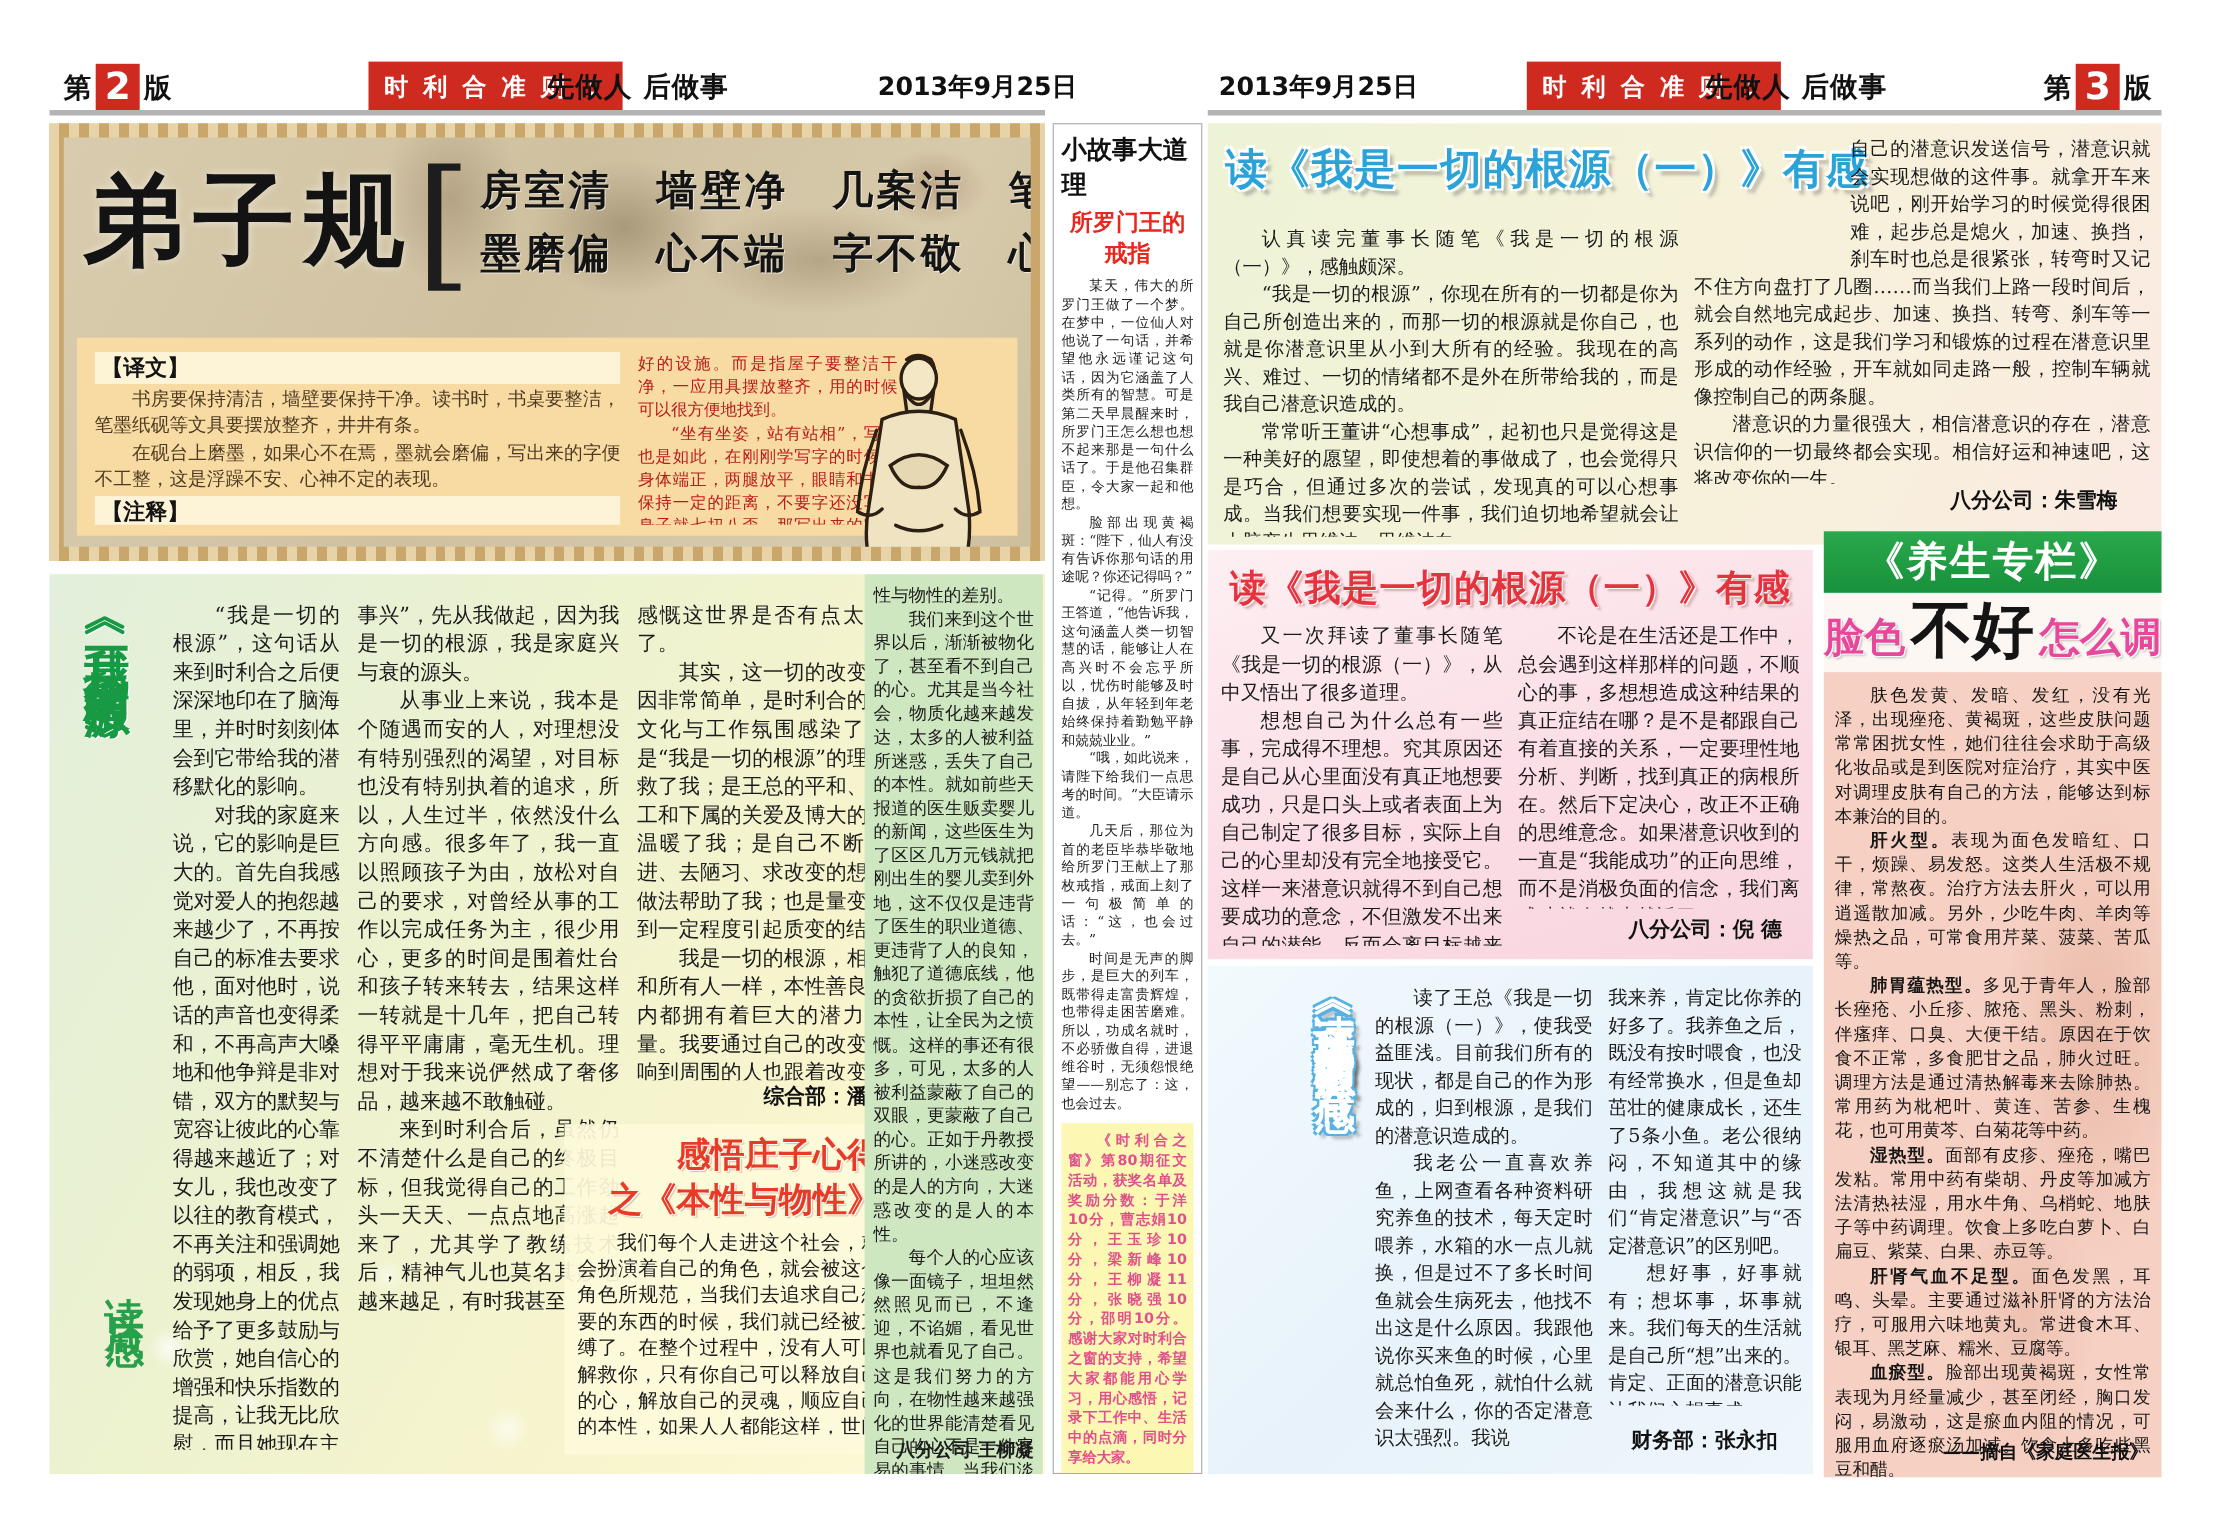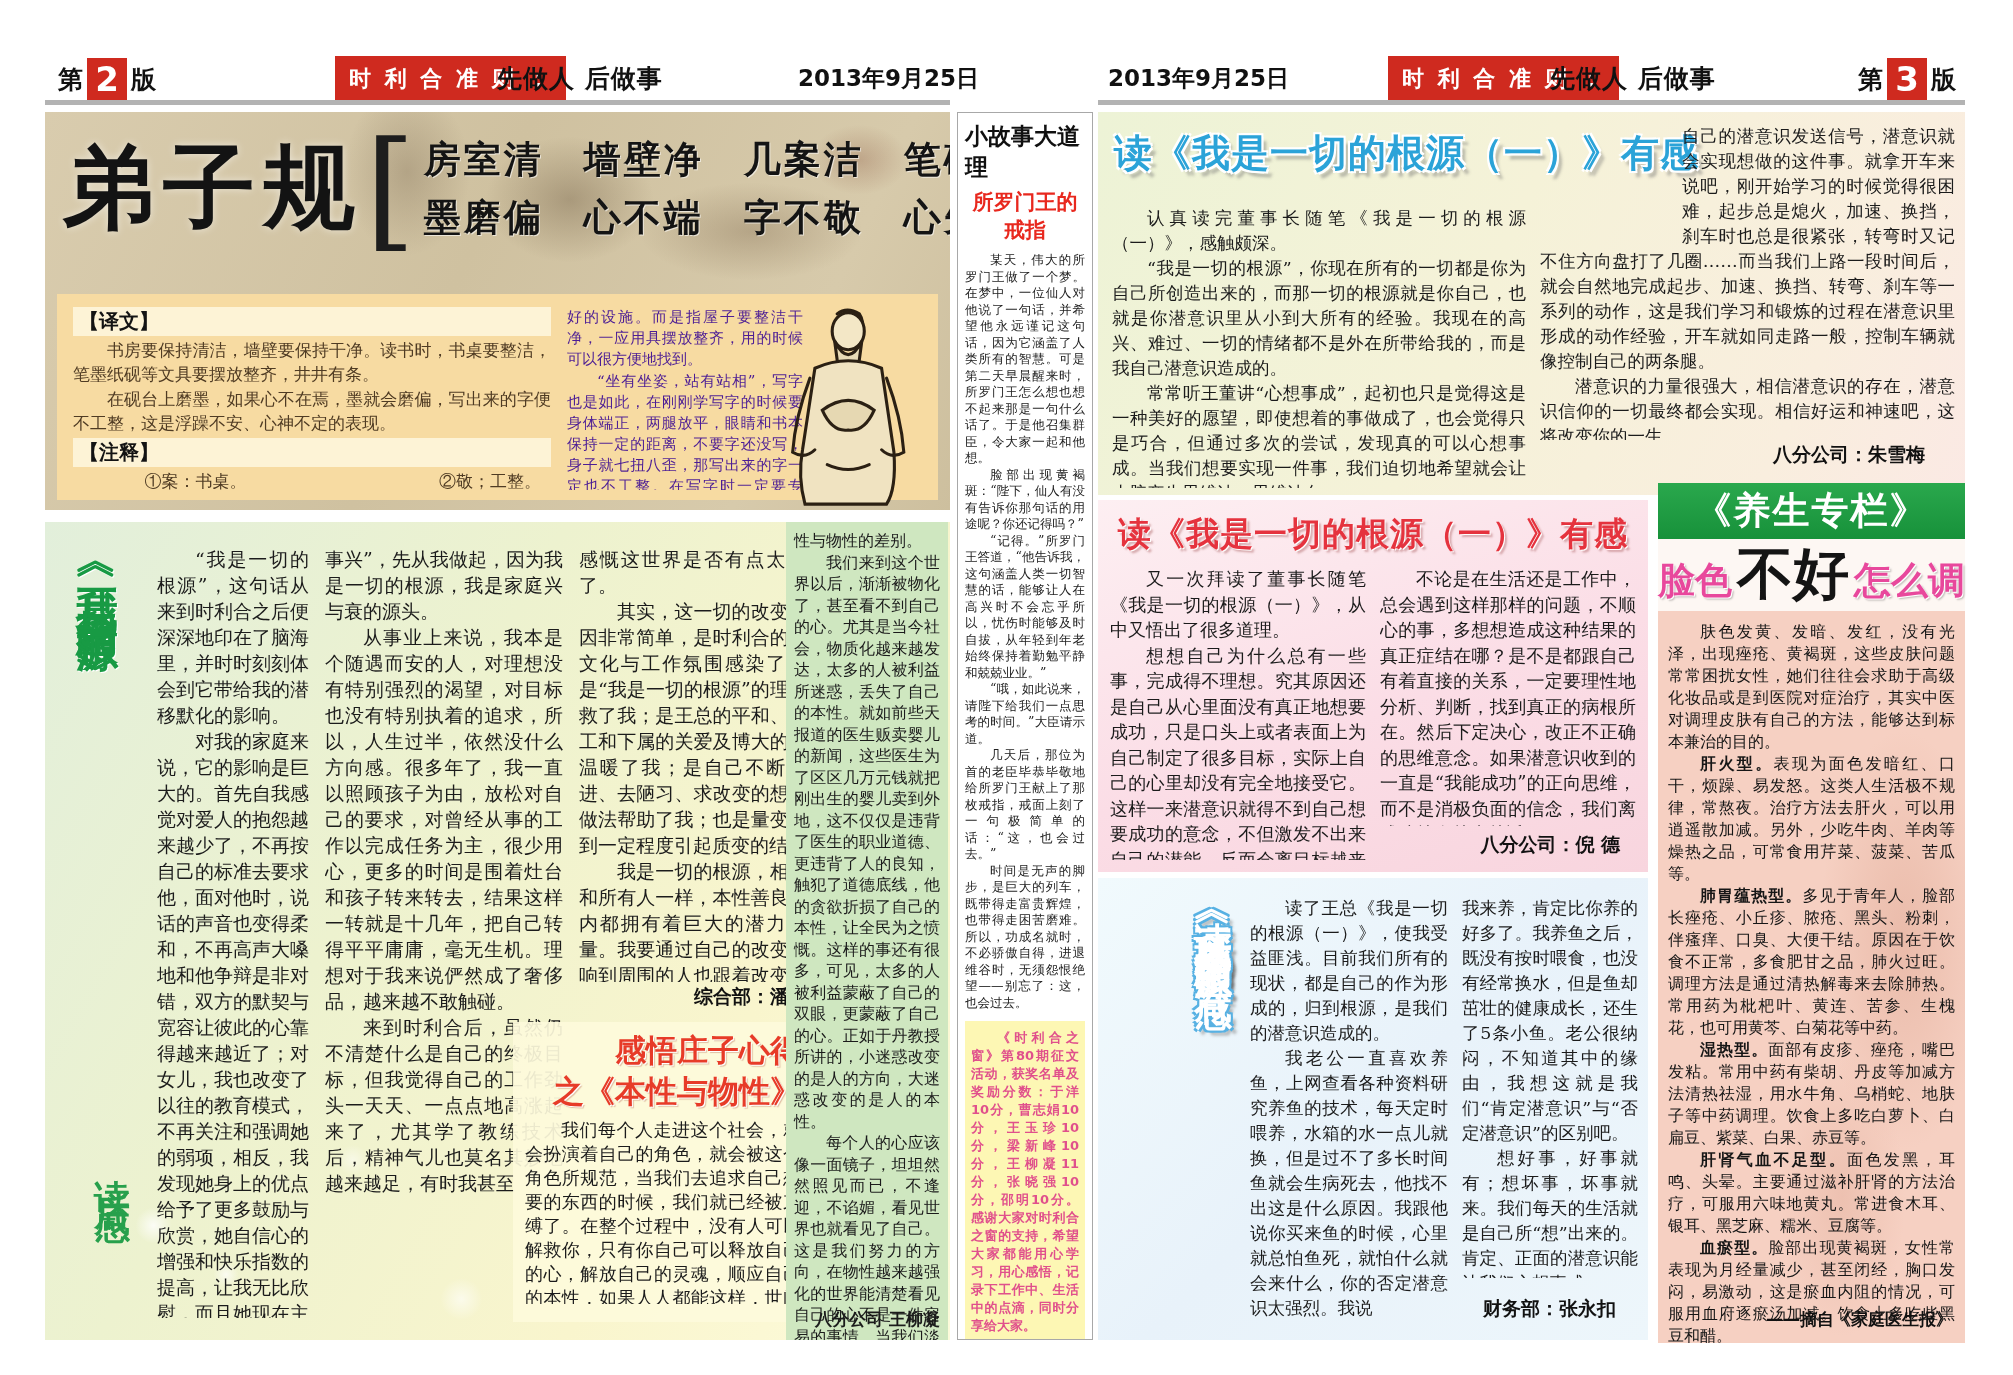--- a/index.html
+++ b/index.html
@@ -8,21 +8,21 @@
   
   .hdr-label{position:absolute;top:58px;display:flex;align-items:center;gap:4px;font-size:25px;font-weight:900;}
   .hdr-num{background:#cf2a1f;color:#fff;width:40px;height:42px;display:flex;align-items:center;justify-content:center;
            font-size:34px;font-weight:900;}
   .slogan-box{position:absolute;top:56px;background:#cf2a1f;color:#fff;font-weight:900;font-size:22px;
               padding:8px 14px;letter-spacing:3px;}
   .slogan{position:absolute;top:62px;font-size:25px;font-weight:900;letter-spacing:1px;}
   .date{position:absolute;top:63px;font-size:23px;font-weight:900;}
   .rule{position:absolute;top:100px;height:5px;background:#b3b3b3;}
   
-  #dz{position:absolute;left:45px;top:112px;width:905px;height:398px;box-sizing:border-box;padding:0;
+  #dz{position:absolute;left:45px;top:112px;width:905px;height:398px;box-sizing:border-box;padding:13px;
       background:repeating-linear-gradient(90deg,#e7d3a8 0 9px,#c9a76c 9px 18px);}
   #dz-in{position:relative;width:100%;height:100%;overflow:hidden;
       background:linear-gradient(115deg,#d9ccae,#cfc1a0 45%,#d7caab 80%,#cdbf9e);}
   #dz-in:before{content:"";position:absolute;inset:0;background:
       radial-gradient(ellipse 120px 90px at 58% 22%,rgba(96,76,52,.35),transparent 70%),
       radial-gradient(ellipse 160px 70px at 78% 30%,rgba(110,86,60,.30),transparent 70%),
       radial-gradient(ellipse 90px 120px at 40% 15%,rgba(90,70,48,.25),transparent 70%),
       radial-gradient(ellipse 70px 50px at 90% 12%,rgba(120,60,40,.25),transparent 70%);}
   #dz-title{position:absolute;left:18px;top:14px;font-size:92px;font-weight:900;letter-spacing:8px;color:#131313;
       text-shadow:0 0 8px rgba(255,255,255,.55);}
@@ -34,21 +34,21 @@
   #dz-body{position:absolute;left:12px;right:12px;top:150px;bottom:10px;background:#f7dba2;display:flex;gap:16px;
       padding:10px 16px;box-sizing:border-box;margin-top:32px;}
   .dz-colA{width:478px;overflow:hidden;}
   .dz-colB{width:236px;overflow:hidden;padding-top:2px;}
   .dz-colC{flex:1;position:relative;}
   .sec-label{display:block;background:#fdf3d6;font-weight:900;font-size:20px;color:#131313;padding:1px 6px;
       margin:3px 0 2px;}
   .dz-p{margin:1px 0;font-family:"DejaVu Serif","Liberation Serif",serif;font-size:17px;line-height:24px;
       color:#4f3b23;text-align:justify;text-indent:2em;}
   .dz-note{display:flex;justify-content:space-between;padding:0 10px 0 2.2em;}
-  .dz-colB .dz-p{font-size:15px;line-height:21px;color:#4c1d95;}
+  .dz-colB .dz-p{font-size:15px;line-height:21px;color:#b91c1c;}
   
   #lb{position:absolute;left:45px;top:522px;width:905px;height:818px;overflow:hidden;
       background:linear-gradient(120deg,#e2efdb 0%,#edf2cf 38%,#f9f5cd 72%,#fdfbdb 100%);}
   #lb:before{content:"";position:absolute;inset:0;background:
       radial-gradient(circle 26px at 12% 86%,rgba(255,255,255,.8),transparent 70%),
       radial-gradient(circle 18px at 20% 92%,rgba(255,255,255,.7),transparent 70%),
       radial-gradient(circle 30px at 46% 95%,rgba(255,255,255,.6),transparent 70%),
       radial-gradient(circle 22px at 34% 78%,rgba(255,255,255,.5),transparent 70%);}
   .lb-vt1{position:absolute;left:24px;top:26px;writing-mode:vertical-rl;font-size:42px;font-weight:900;color:#189a44;
       letter-spacing:7px;text-shadow:1px 1px 0 #fff;}

